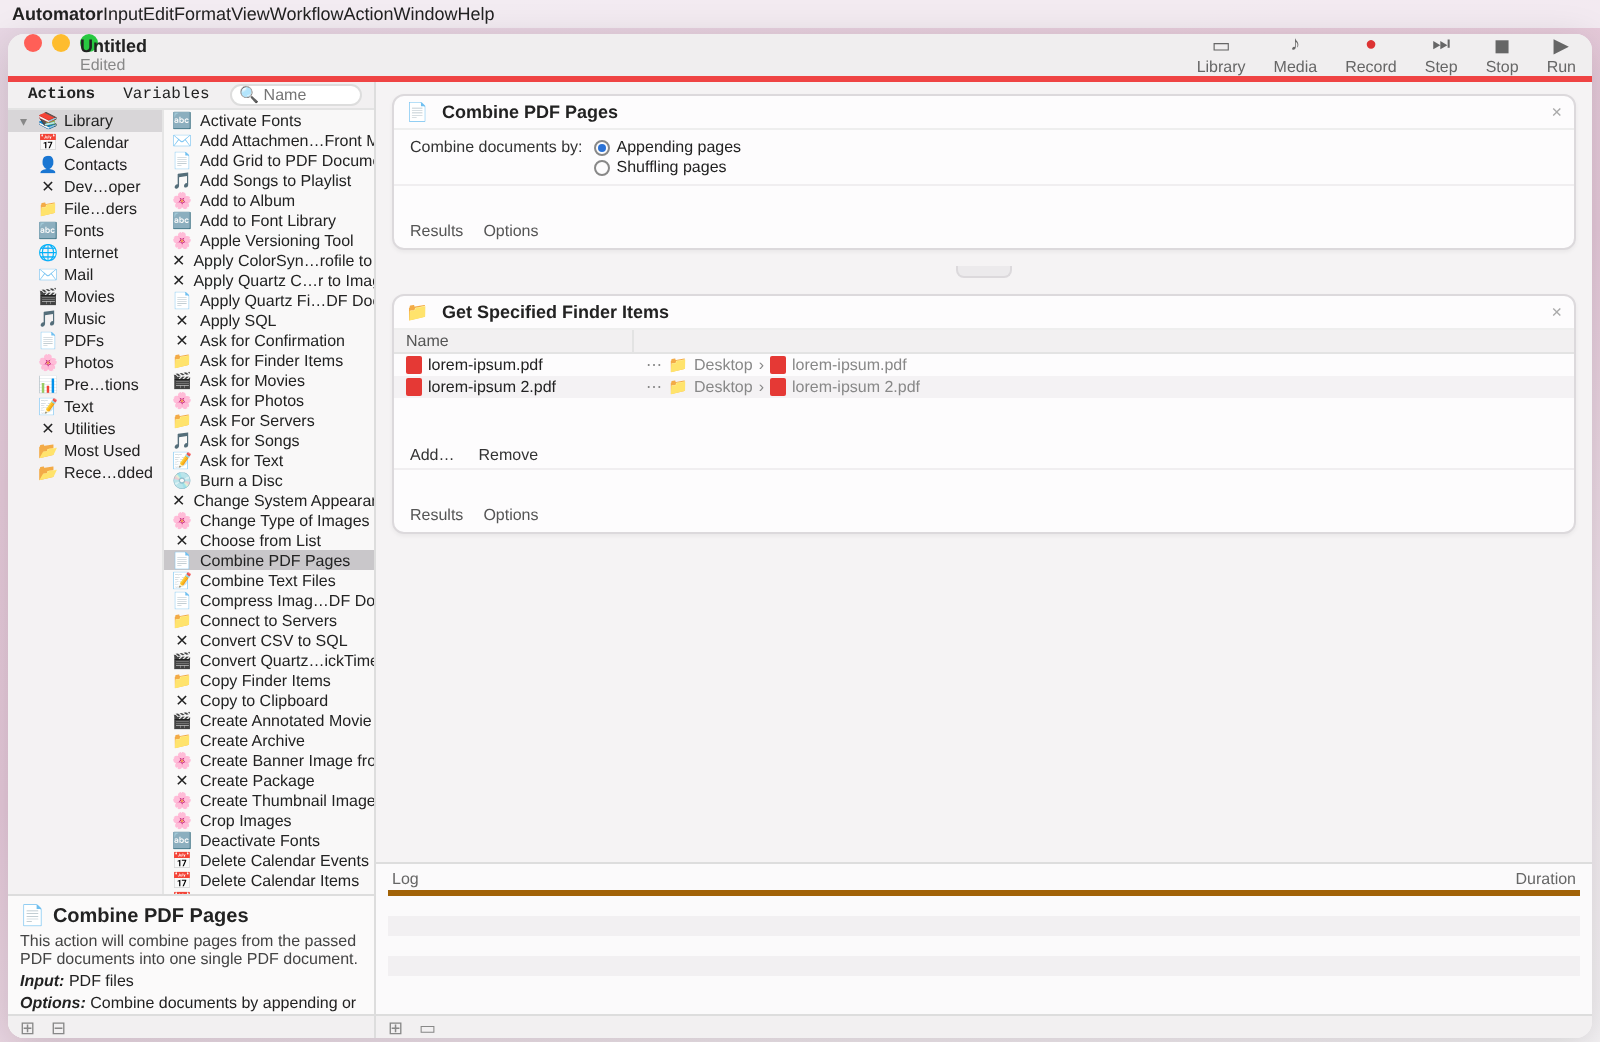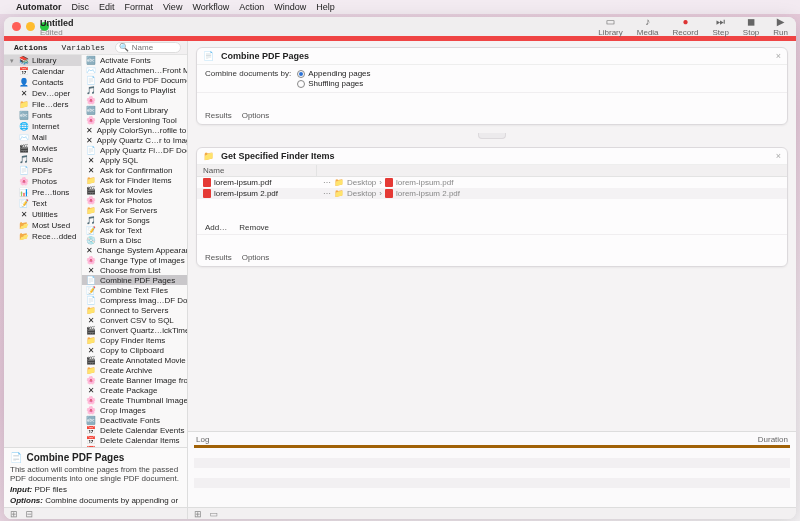--- a/index.html
+++ b/index.html
@@ -1,22 +1,22 @@
 <!DOCTYPE html>
 <html><head>
 <meta charset="utf-8">
 <style>
 * { margin: 0; padding: 0; box-sizing: border-box; font-family: -apple-system, "Helvetica Neue", Arial, sans-serif; }
 body { width: 800px; height: 521px; background: linear-gradient(160deg, #e8d8e5 0%, #e6cbda 30%, #e5c8d9 50%, #f0e6ed 80%, #f5f3f5 100%); overflow: hidden; font-size: 9px; color: #222; }
-.menubar { height: 14px; background: rgba(245,240,245,0.85); display: flex; align-items: center; padding: 0 6px; gap: 10px; font-size: 9px; }
+.menubar { height: 14px; background: rgba(245,240,245,0.85); display: flex; align-items: center; padding: 0 6px; font-size: 9px; }
 .menubar .apple { font-size: 10px; }
 .menubar span { cursor: default; }
 .menubar .appname { font-weight: 600; }
 .window { position: absolute; left: 4px; top: 17px; width: 792px; height: 502px; background: #f5f3f4; border-radius: 8px; box-shadow: 0 4px 20px rgba(0,0,0,0.15); display: flex; flex-direction: column; overflow: hidden; }
-.titlebar { height: 24px; display: flex; align-items: center; padding: 0 8px; background: #f0eeef; border-bottom: 5px solid #ef4444; position: relative; }
+.titlebar { height: 24px; display: flex; padding: 0 8px; background: #f0eeef; border-bottom: 3px solid #ef4444; position: relative; }
 .traffic { display: flex; gap: 5px; }
 .tl { width: 9px; height: 9px; border-radius: 50%; }
 .tl.r { background: #ff5f57; } .tl.y { background: #febc2e; } .tl.g { background: #28c840; }
 .title-center { position: absolute; left: 36px; top: 2px; display:flex; flex-direction:column; line-height:9px;}
 .title-center .t1 { font-weight:600; font-size:9px; }
 .title-center .t2 { font-size:8px; color:#888; }
 .tb-right { margin-left: auto; display: flex; gap: 14px; align-items: center; font-size: 8px; color: #666; }
 .tb-right .itm { display:flex; flex-direction:column; align-items:center; gap:1px; }
 .tb-right .itm .ic { width:12px; height:10px; display:flex; align-items:center; justify-content:center; font-size:10px; }
 .rec { color:#d33; }
@@ -76,21 +76,21 @@
 .connector .nub { width:28px; height:6px; background:#eceaec; border-left:1px solid #dcd9dc; border-right:1px solid #dcd9dc; border-bottom:1px solid #dcd9dc; border-radius:0 0 4px 4px; }
 ::-webkit-scrollbar { width:6px; height:6px; }
 ::-webkit-scrollbar-thumb { background:#ccc; border-radius:3px; }
 </style>
 </head>
 <body>
 
 <div class="menubar">
   <span class="apple"></span>
   <span class="appname">Automator</span>
-  <span>Disc</span>
+  <span>Input</span>
   <span>Edit</span>
   <span>Format</span>
   <span>View</span>
   <span>Workflow</span>
   <span>Action</span>
   <span>Window</span>
   <span>Help</span>
 </div>
 
 <div class="window">

